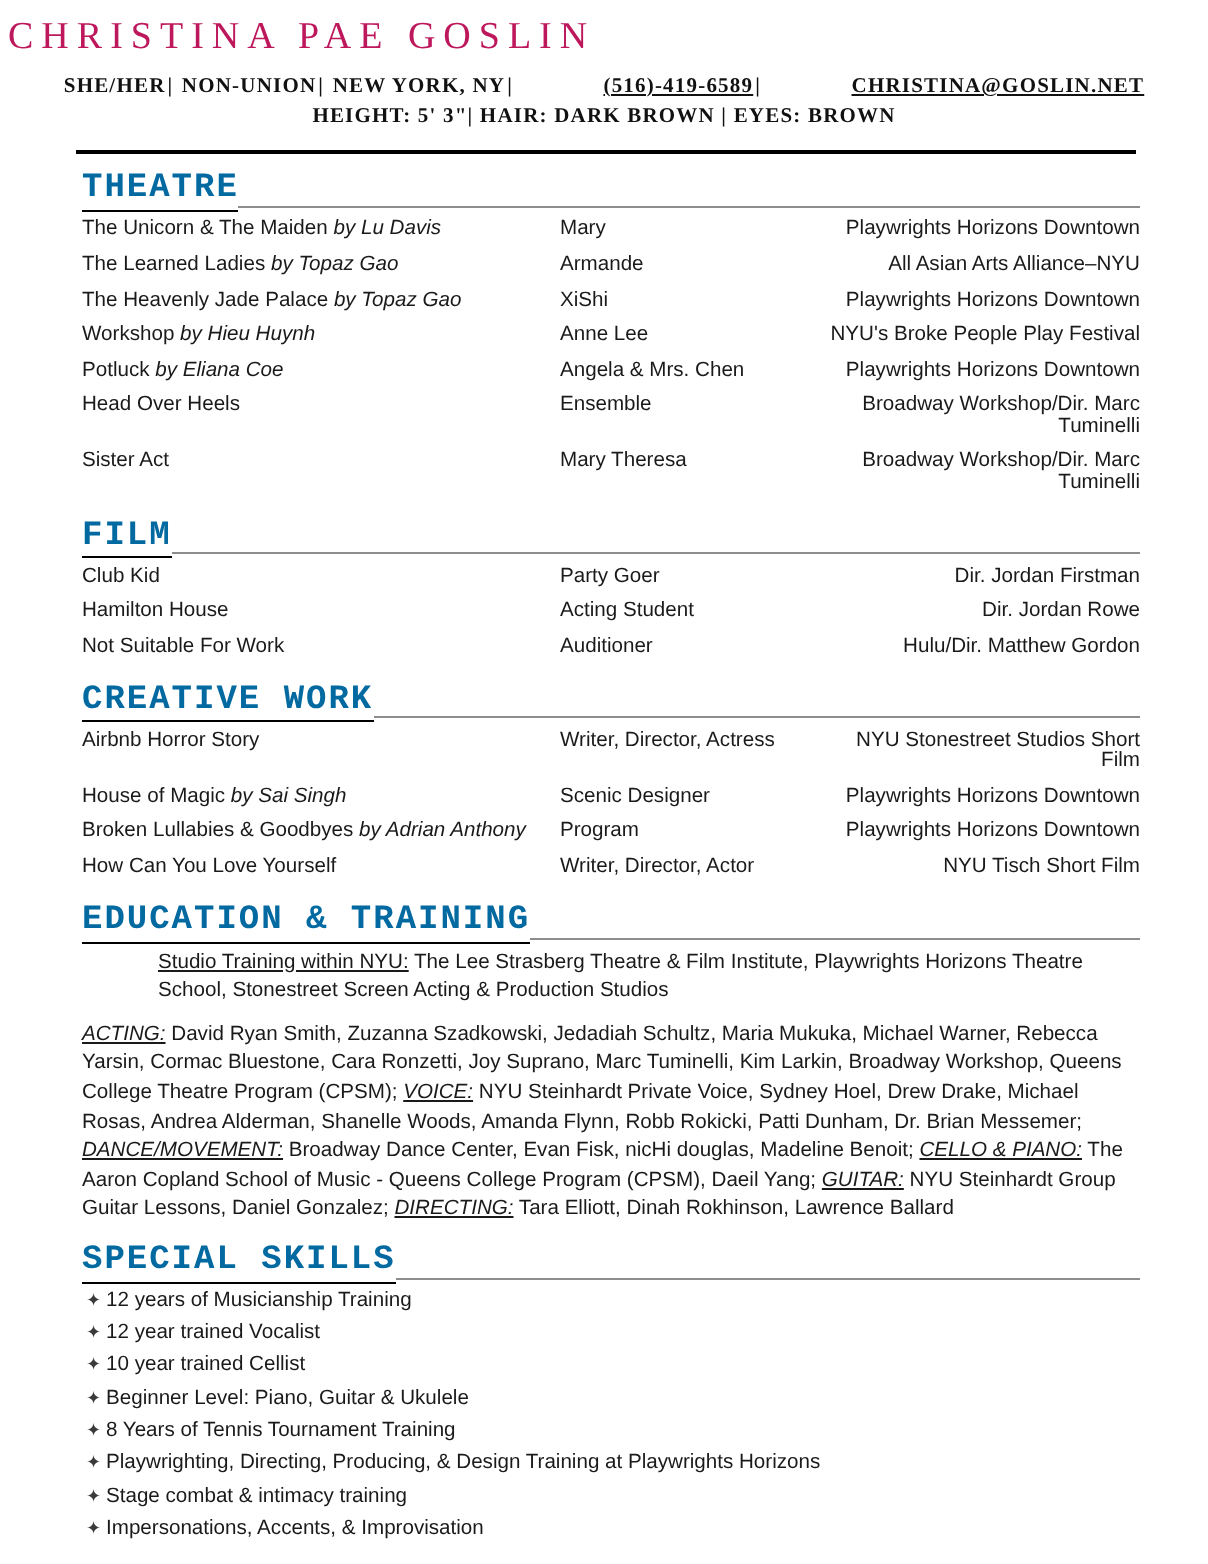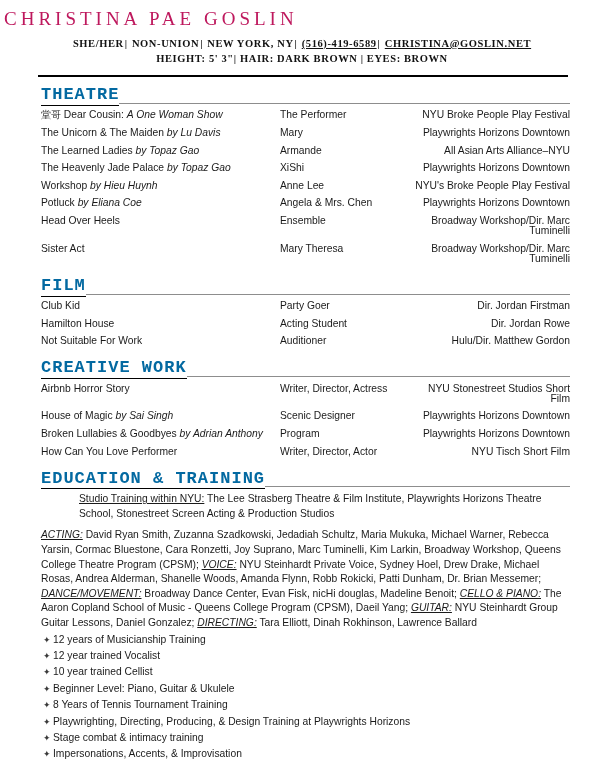--- a/index.html
+++ b/index.html
@@ -36,21 +36,21 @@
   .contact-line {
     text-align: center;
     font-family: "Liberation Serif", serif;
     font-weight: bold;
     font-size: 10.5px;
     letter-spacing: 0.6px;
     color: #111;
     margin-top: 6px;
     line-height: 1.45;
   }
-  .contact-line .u { text-decoration: underline; }
+  .contact-line .u { text-decoration: underline; margin-left: 41px; }
   .contact-line .sep { padding: 0 1px; }
 
   .header-rule {
     margin: 9px 36px 0 38px;
     border: 0;
     border-top: 2.6px solid #000;
     height: 0;
   }
 
   
@@ -160,25 +160,20 @@
   </div>
 
   <div class="section">
     <div class="section-head">
       <span class="label">THEATRE</span>
       <span class="rule"></span>
     </div>
     <table class="credits">
       <tbody id="tbody-theatre">
           <tr>
-            <td class="c1"><span class="cjk">堂哥</span><span> Dear Cousin: </span><em>A One Woman Show</em></td>
-            <td class="c2">The Performer</td>
-            <td class="c3">NYU Broke People Play Festival</td>
-          </tr>
-          <tr>
             <td class="c1"><span>The Unicorn &amp; The Maiden </span><em>by Lu Davis</em></td>
             <td class="c2">Mary</td>
             <td class="c3">Playwrights Horizons Downtown</td>
           </tr>
           <tr>
             <td class="c1"><span>The Learned Ladies </span><em>by Topaz Gao</em></td>
             <td class="c2">Armande</td>
             <td class="c3">All Asian Arts Alliance–NYU</td>
           </tr>
           <tr>
@@ -252,40 +247,44 @@
             <td class="c1"><span>House of Magic </span><em>by Sai Singh</em></td>
             <td class="c2">Scenic Designer</td>
             <td class="c3">Playwrights Horizons Downtown</td>
           </tr>
           <tr>
             <td class="c1"><span>Broken Lullabies &amp; Goodbyes </span><em>by Adrian Anthony</em></td>
             <td class="c2">Program</td>
             <td class="c3">Playwrights Horizons Downtown</td>
           </tr>
           <tr>
-            <td class="c1"><span>How Can You Love Performer</span></td>
+            <td class="c1"><span>How Can You Love Yourself</span></td>
             <td class="c2">Writer, Director, Actor</td>
             <td class="c3">NYU Tisch Short Film</td>
           </tr>
         </tbody>
     </table>
   </div>
 
   <div class="section">
     <div class="section-head">
       <span class="label">EDUCATION &amp; TRAINING</span>
       <span class="rule"></span>
     </div>
     <div class="edu-line edu-indent">
       <span class="u">Studio Training within NYU:</span><span> The Lee Strasberg Theatre &amp; Film Institute, Playwrights Horizons Theatre School, Stonestreet Screen Acting &amp; Production Studios</span>
     </div>
     <div class="training" id="training-paragraph"><span class="cat">ACTING:</span><span> David Ryan Smith, Zuzanna Szadkowski, Jedadiah Schultz, Maria Mukuka, Michael Warner, Rebecca Yarsin, Cormac Bluestone, Cara Ronzetti, Joy Suprano, Marc Tuminelli, Kim Larkin, Broadway Workshop, Queens College Theatre Program (CPSM); </span><span class="cat">VOICE:</span><span> NYU Steinhardt Private Voice, Sydney Hoel, Drew Drake, Michael Rosas, Andrea Alderman, Shanelle Woods, Amanda Flynn, Robb Rokicki, Patti Dunham, Dr. Brian Messemer; </span><span class="cat">DANCE/MOVEMENT:</span><span> Broadway Dance Center, Evan Fisk, nicHi douglas, Madeline Benoit; </span><span class="cat">CELLO &amp; PIANO:</span><span> The Aaron Copland School of Music - Queens College Program (CPSM), Daeil Yang; </span><span class="cat">GUITAR:</span><span> NYU Steinhardt Group Guitar Lessons, Daniel Gonzalez; </span><span class="cat">DIRECTING:</span><span> Tara Elliott, Dinah Rokhinson, Lawrence Ballard</span></div>
   </div>
 
   <div class="section">
+    <div class="section-head">
+      <span class="label">SPECIAL SKILLS</span>
+      <span class="rule"></span>
+    </div>
     <ul class="skills" id="skills-list">
         <li>
           <span class="bullet">✦</span>
           <span>12 years of Musicianship Training</span>
         </li>
         <li>
           <span class="bullet">✦</span>
           <span>12 year trained Vocalist</span>
         </li>
         <li>

